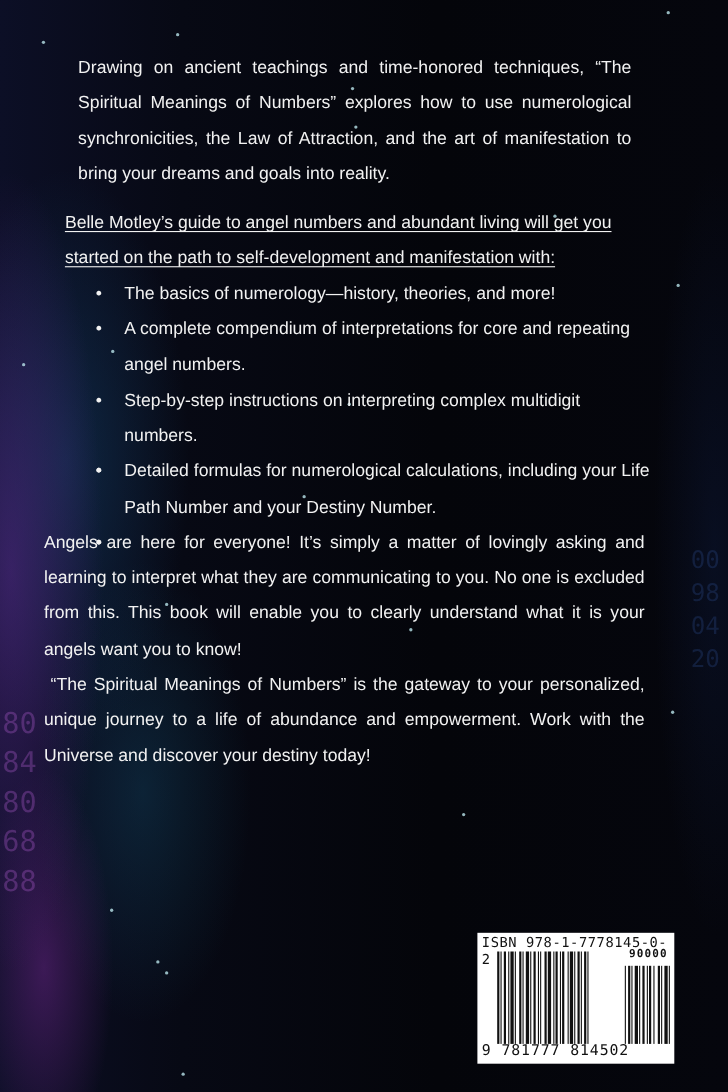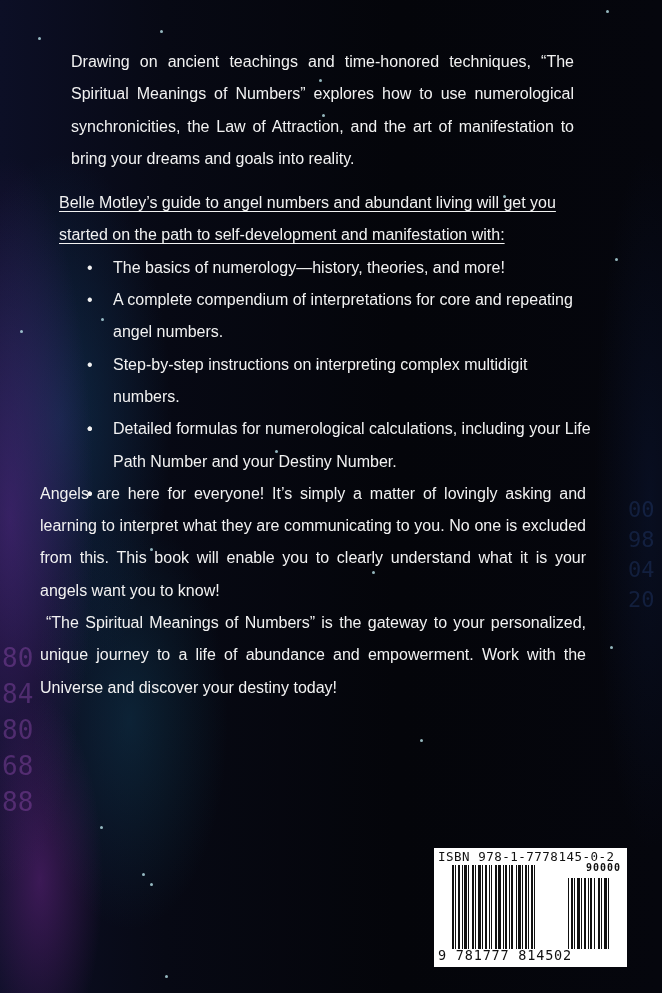--- a/index.html
+++ b/index.html
@@ -36,21 +36,21 @@
   }
   .p-just { text-align: justify; margin: 12px; }
   .underlined { text-decoration: underline; text-underline-offset: 3px; margin: 0; }
   ul.features { list-style: none; margin: 0; padding: 0; }
   ul.features li { position: relative; padding-left: 54px; margin-right: -10px; }
   ul.features li .bullet { position: absolute; left: 28px; top: 0; }
   b { font-weight: normal; }
   .p2 { margin: 0; text-align: justify; margin-left: -19px; width: 546px; }
   .p3 { margin: 0; text-align: justify; margin-left: -19px; width: 546px; text-indent: 6px; }
   .barcode {
-    position: absolute; left: 434px; top: 848px; width: 193px; height: 119px;
+    position: absolute; left: 434px; top: 848px; width: 179px; height: 119px;
     background: #ffffff; color: #111; font-family: "DejaVu Sans Mono", monospace;
   }
   .isbn-text { position: absolute; left: 4px; top: 1px; font-size: 12.5px; letter-spacing: 0.5px; }
   .addon-text { position: absolute; right: 6px; top: 14px; font-size: 10px; letter-spacing: 1px; font-weight: bold; }
   .bars-main { position: absolute; left: 18px; top: 17px; width: 112px; height: 84px; display: flex; }
   .bars-addon { position: absolute; left: 134px; top: 30px; width: 54px; height: 71px; display: flex; }
   .bars-main span, .bars-addon span { display: block; height: 100%; background: #111; }
   .human-digits { position: absolute; left: 4px; top: 99px; font-size: 13.5px; letter-spacing: 0.8px; }
 </style>
 </head>

